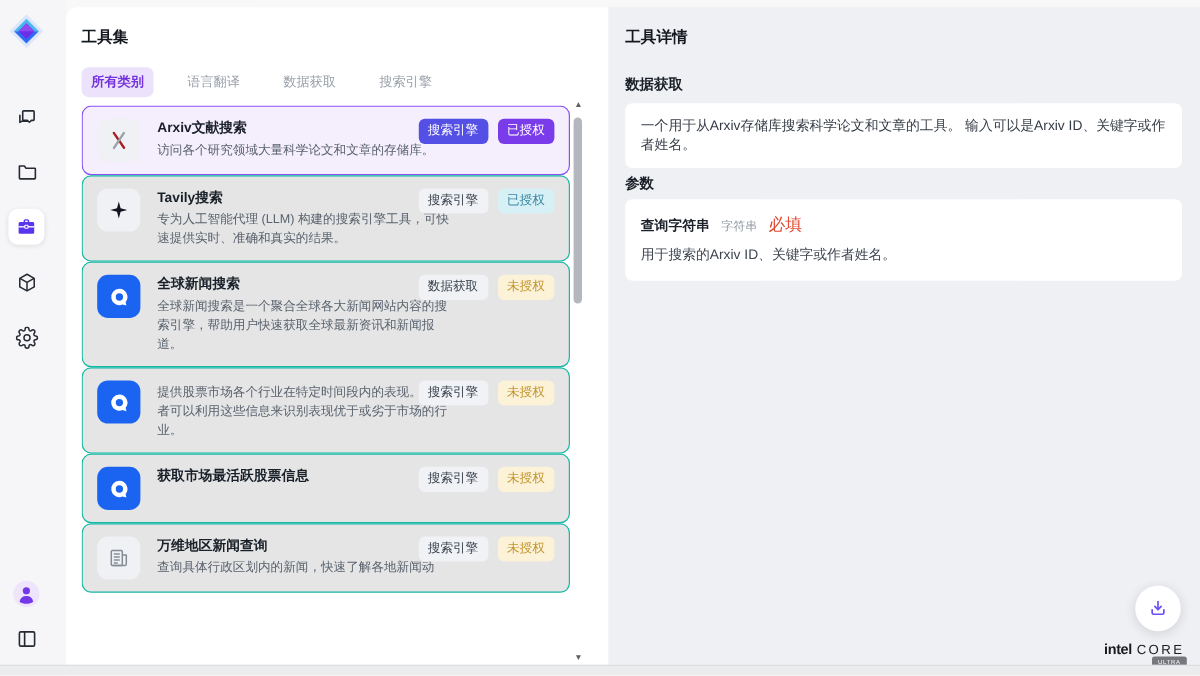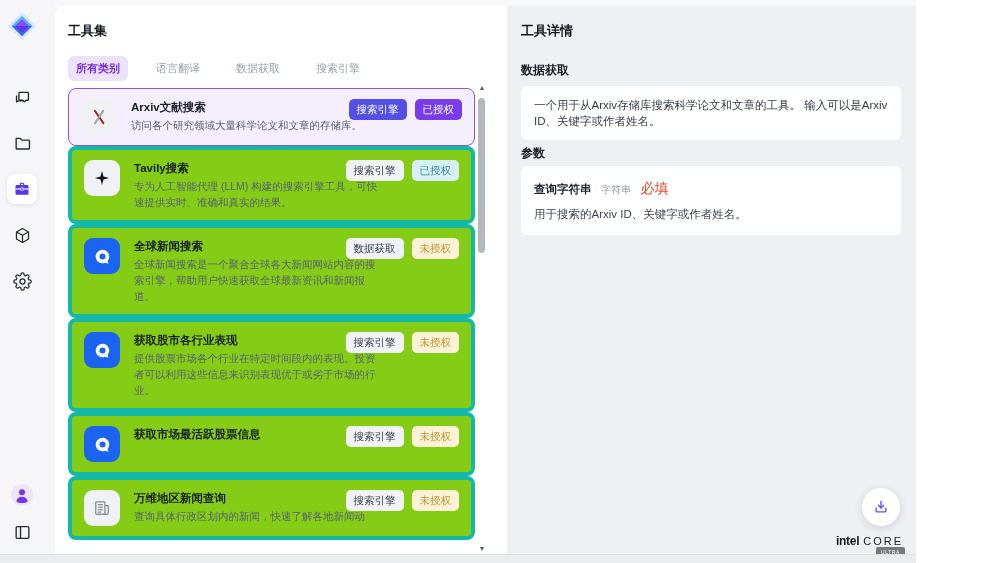--- a/index.html
+++ b/index.html
@@ -1,34 +1,34 @@
 <!DOCTYPE html>
 <html><head>
 <meta charset="utf-8">
 <style>
   html,body{margin:0;padding:0;}
-  .screen{position:relative;width:916px;height:563px;overflow:hidden;background:#f8f8f9;
+  .screen{position:relative;width:1000px;height:563px;overflow:hidden;background:#f8f8f9;
           font-family:"Liberation Sans","DejaVu Sans",sans-serif;-webkit-font-smoothing:antialiased;}
   
   .rail{position:absolute;left:0;top:0;bottom:0;width:55px;background:#f6f6f8;}
   .logo{position:absolute;top:11px;left:7px;width:30px;height:30px;}
   .rail-icons{position:absolute;top:82px;left:0;width:44px;display:flex;flex-direction:column;gap:16px;align-items:center;}
   .rail-btn{width:30px;height:30px;border:none;background:transparent;border-radius:8px;
             display:flex;align-items:center;justify-content:center;padding:0;cursor:pointer;}
   .rail-btn.active{background:#ffffff;box-shadow:0 1px 4px rgba(25,25,50,.10);}
   .rail-bottom{position:absolute;bottom:16px;left:0;width:44px;display:flex;flex-direction:column;gap:7px;align-items:center;}
   
   .panel-list{position:absolute;left:55px;top:6px;width:452px;bottom:8px;background:#fff;border-radius:10px 0 0 0;}
   .list-title{position:absolute;top:16px;left:13px;font-size:13px;font-weight:700;color:#15181f;margin:0;}
   .tabs{position:absolute;top:50px;left:13px;display:flex;gap:20px;}
   .tab{font-size:11px;color:#9aa1ab;padding:5px 8px;border:none;background:none;border-radius:6px;cursor:pointer;
        font-family:inherit;white-space:nowrap;}
   .tab.active{background:#ece2fb;color:#7434dd;font-weight:700;}
   .tool-list{position:absolute;top:82px;left:13px;width:407px;bottom:0;display:flex;flex-direction:column;overflow:hidden;}
-  .tool-card{position:relative;background:#84cc16;border:4px solid #14b8a6;border-radius:8px;padding:10px 12px;flex:none;cursor:pointer;}
+  .tool-card{position:relative;background:#e5e5e5;border:1px solid #14b8a6;border-radius:8px;padding:10px 12px;flex:none;cursor:pointer;}
   .tool-card.selected{background:#f5eefd;border:1.5px solid #8a53f1;}
   .tool-icon{position:absolute;left:12px;top:10px;width:36px;height:36px;border-radius:9px;background:#f0f1f4;
              display:flex;align-items:center;justify-content:center;}
   .tool-icon.ic-blue{background:#1b64f2;}
   .tool-body{margin-left:50px;width:246px;min-height:36px;}
   .tool-name{font-size:11.5px;font-weight:700;color:#192029;line-height:16px;}
   .tool-desc{font-size:10.5px;color:#59626e;line-height:16px;margin-top:2px;}
   .tool-badges{position:absolute;top:10px;right:12px;display:flex;gap:8px;}
   .badge{font-size:10.5px;line-height:1;padding:5px 8px;border-radius:5px;white-space:nowrap;}
   .badge-cat{background:#f1f2f5;color:#39424e;}
@@ -189,21 +189,20 @@
     </div>
   </div>
 
   <div class="tool-card">
     <div class="tool-icon ic-blue">
             <svg viewBox="0 0 24 24" width="21" height="21">
               <path d="M12 4.2a7.8 7.8 0 1 0 3.1 14.96l3.6 1.04-.8-3.3A7.8 7.8 0 0 0 12 4.2zm0 4.3a3.5 3.5 0 1 1 0 7 3.5 3.5 0 0 1 0-7z" fill="#fff"></path>
             </svg>
           </div>
     <div class="tool-body">
-      <div class="tool-name">获取股市各行业表现</div>
       <div class="tool-desc">提供股票市场各个行业在特定时间段内的表现。投资者可以利用这些信息来识别表现优于或劣于市场的行业。</div>
     </div>
     <div class="tool-badges">
       <span class="badge badge-cat">搜索引擎</span>
       <span class="badge badge-auth auth-no">未授权</span>
     </div>
   </div>
 
   <div class="tool-card">
     <div class="tool-icon ic-blue">

